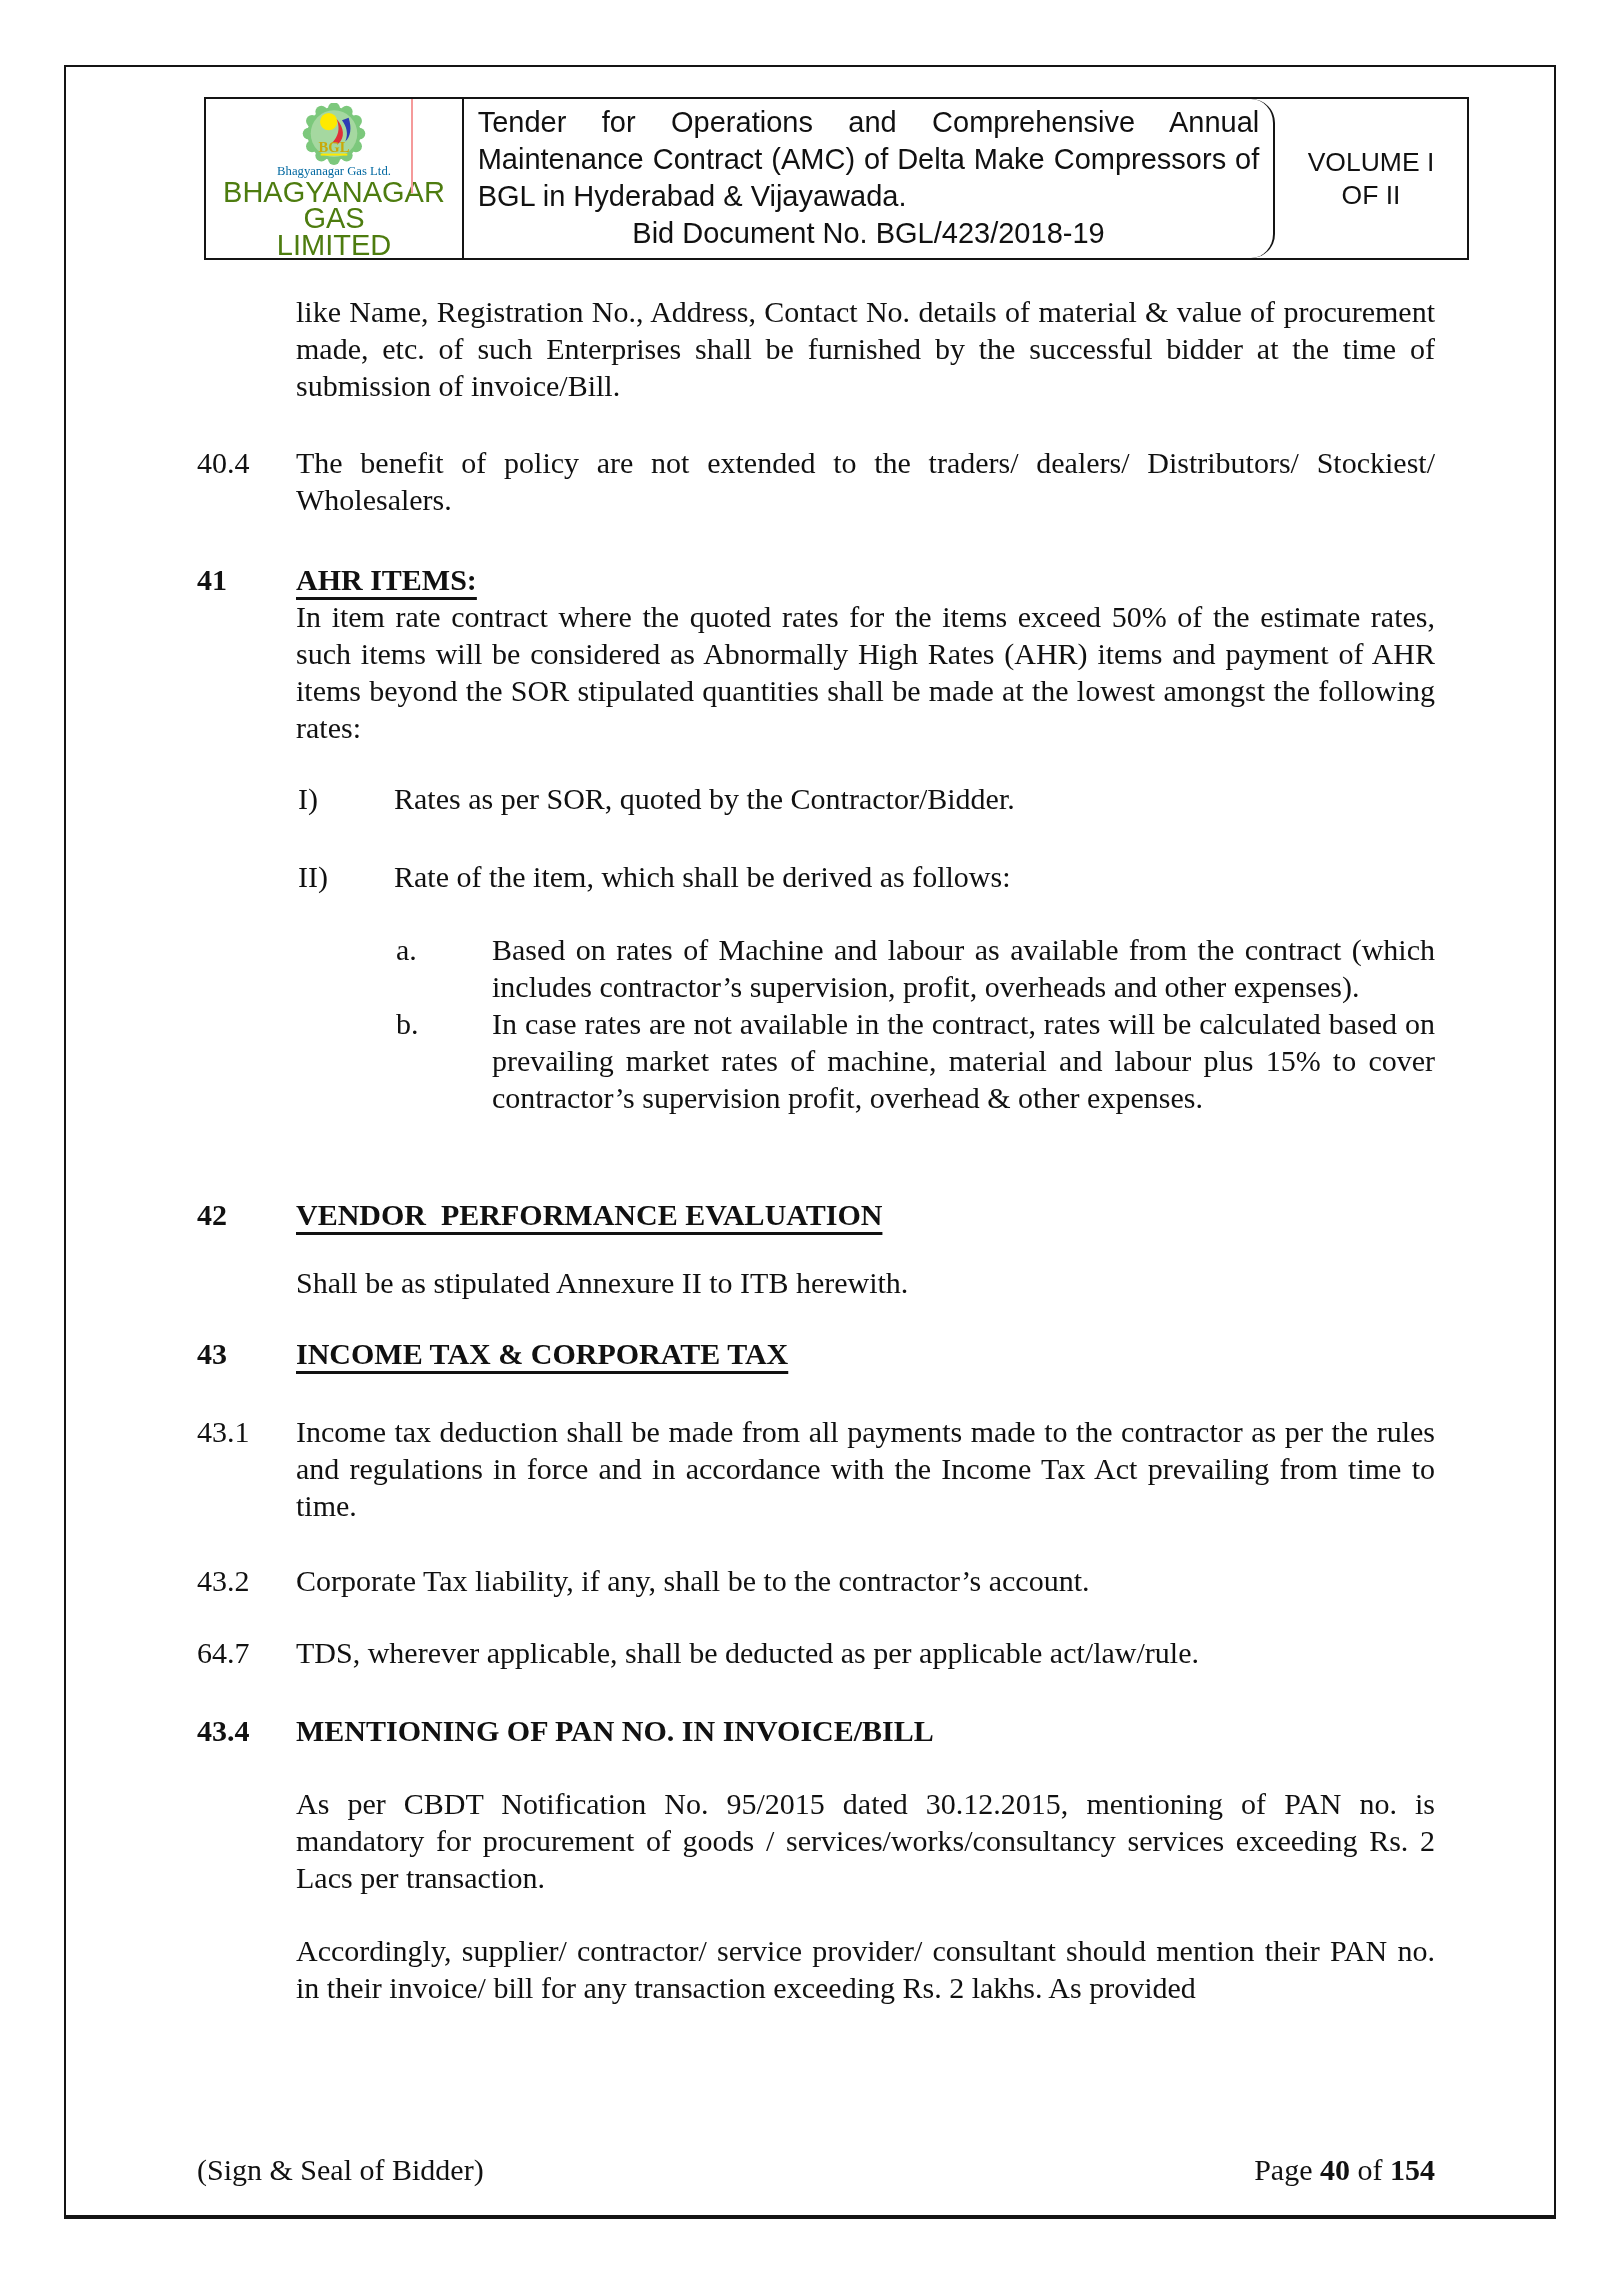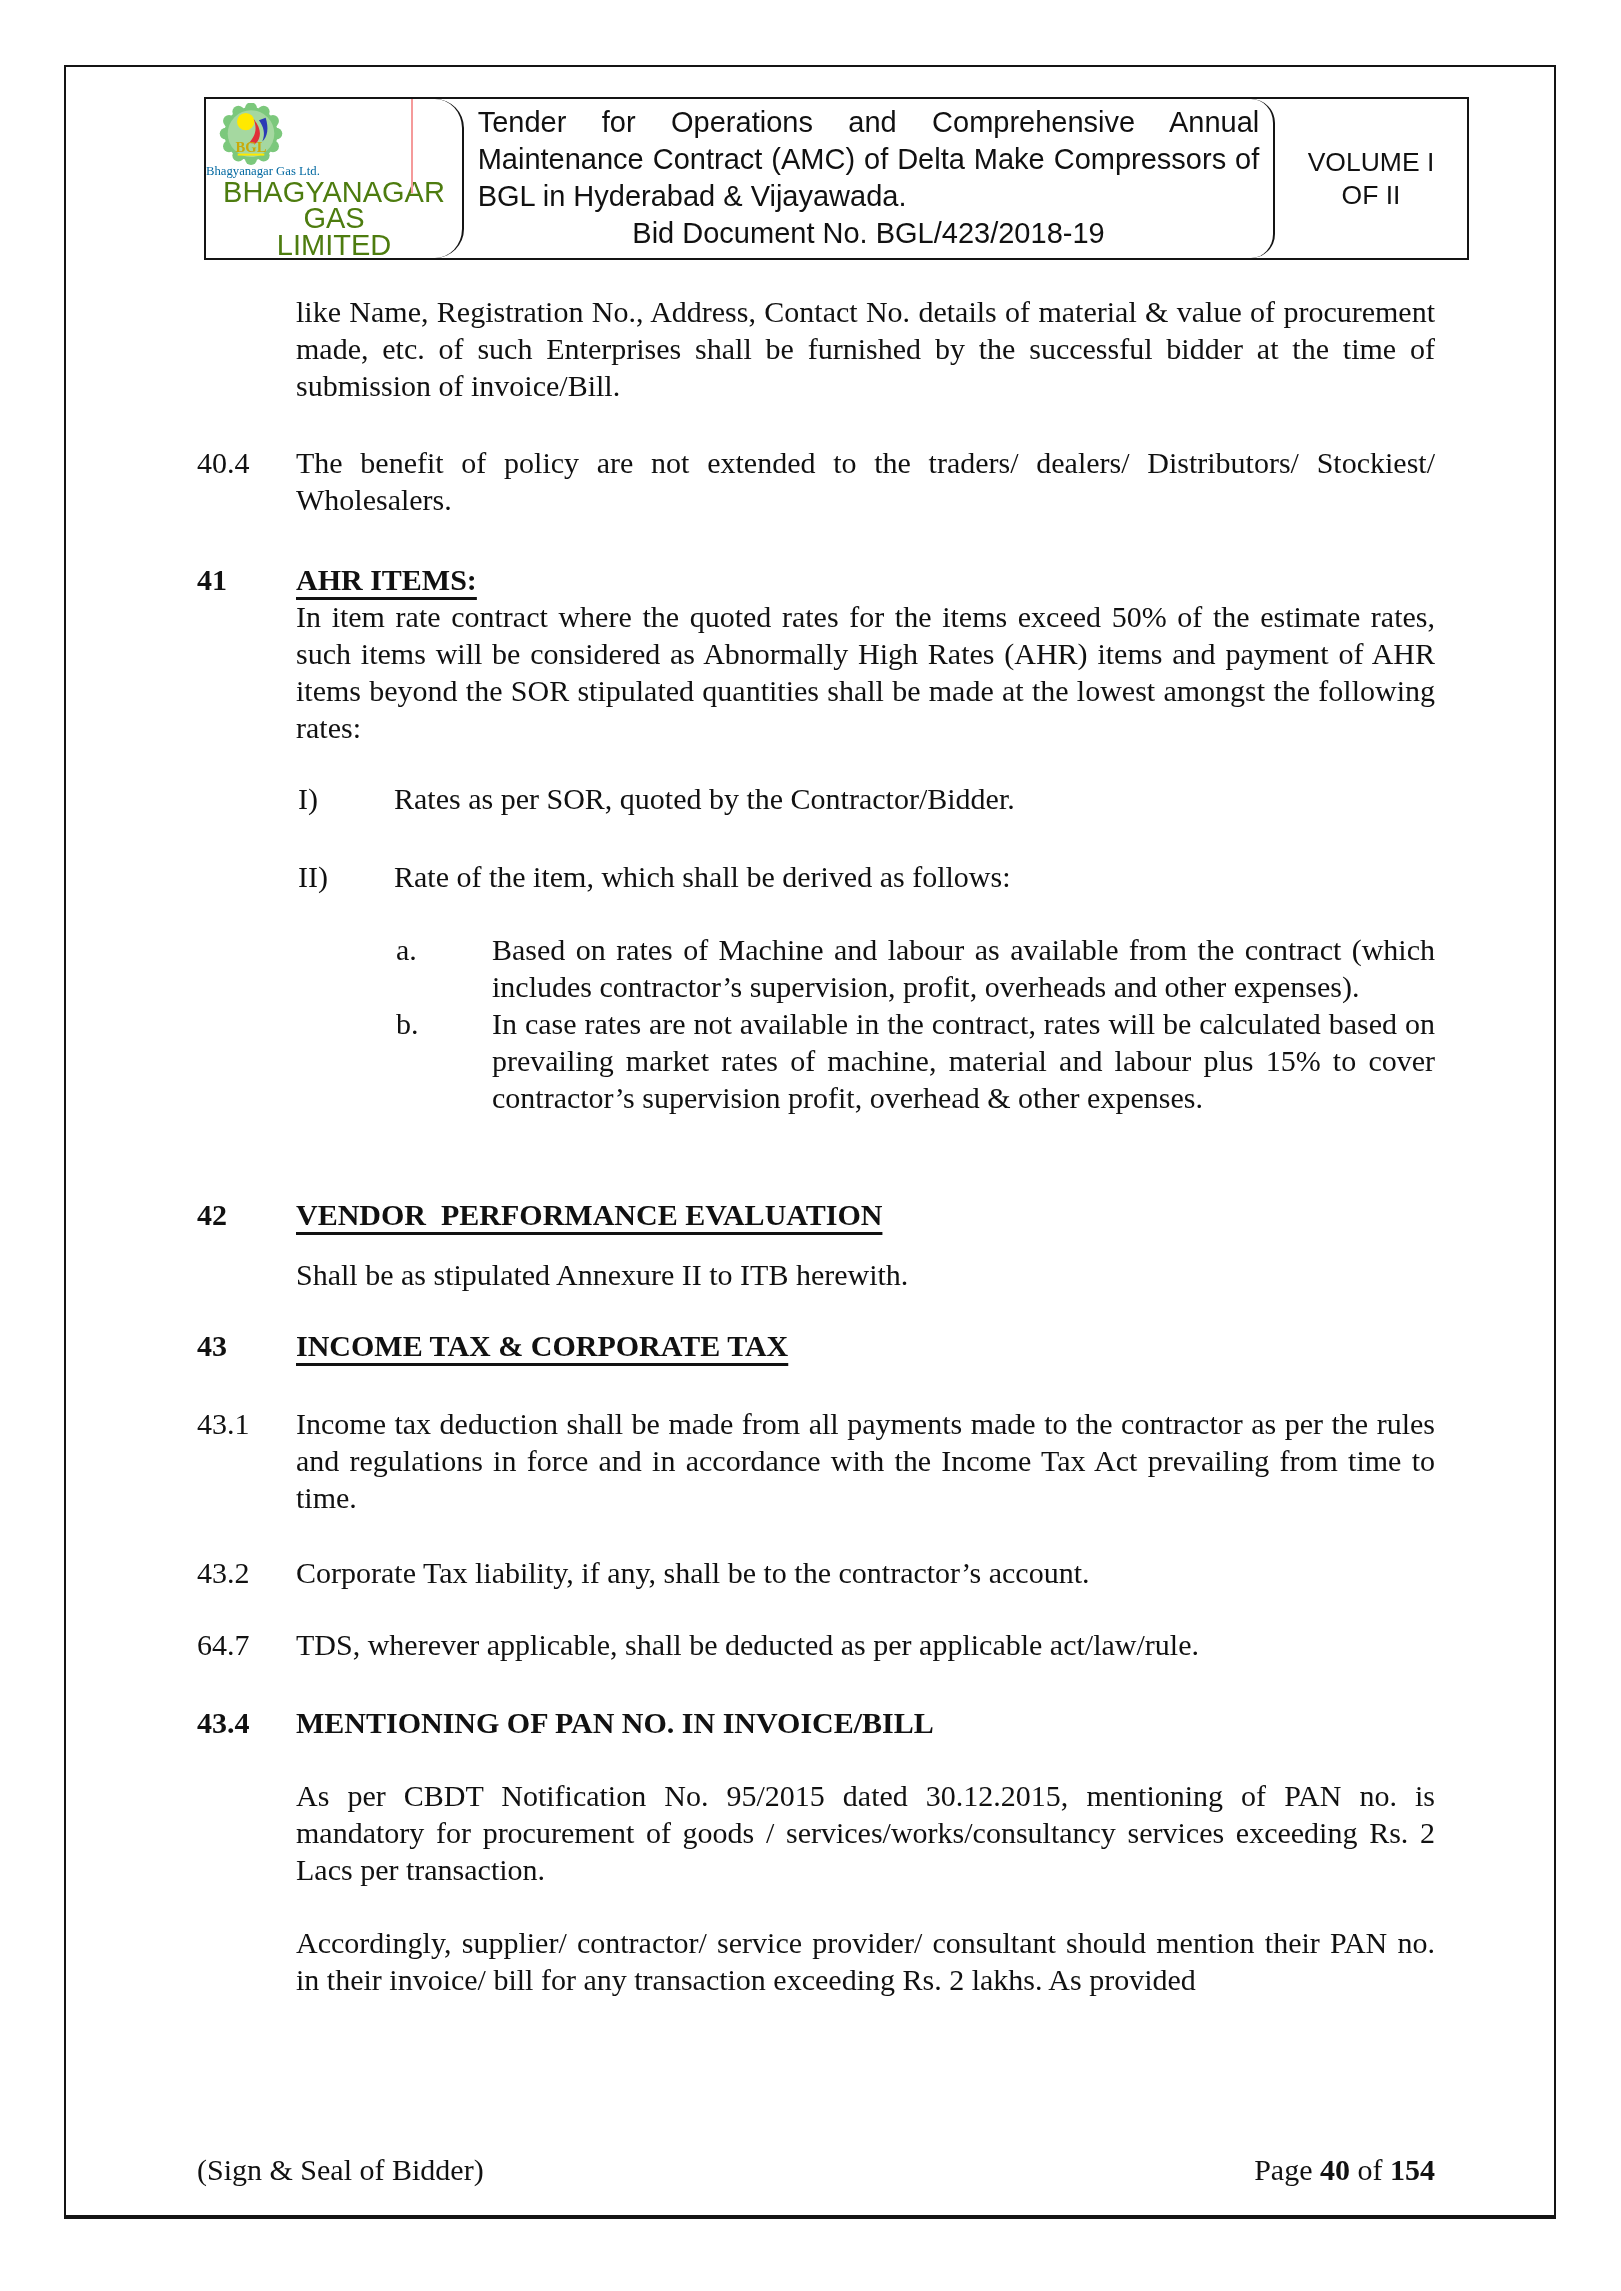--- a/index.html
+++ b/index.html
@@ -6,21 +6,21 @@
   .canvas{position:relative;width:1621px;height:2292px;background:#ffffff;overflow:hidden;
           font-family:"Liberation Serif", serif;color:#111;}
   .sheet{position:absolute;left:64px;top:65px;width:1492px;height:2154px;
          border:2.9px solid #141414;border-bottom-width:4.9px;box-sizing:border-box;}
 
   
   .hdr{position:absolute;left:138px;top:30px;width:1265px;height:163px;
        border:2.9px solid #141414;box-sizing:border-box;display:flex;background:#fff;}
   .hcell{box-sizing:border-box;}
   .logo-cell{width:258px;border-right:2.9px solid #141414;display:flex;flex-direction:column;
-             padding-top:3.9px;position:relative;border-radius:29px;}
+             align-items:center;padding-top:3.9px;position:relative;}
   .red-line{position:absolute;right:49px;top:0;width:2px;height:94px;background:#f59a9a;}
   .logo-caption{font-family:"Liberation Serif", serif;font-size:12.7px;line-height:13.7px;
                 color:#0369a1;margin-top:-2px;}
   .company{font-family:Liberation Sans, sans-serif;font-size:29px;line-height:26.5px;
            color:#4d7c0f;text-align:center;}
   .title-cell{width:811px;border-right:2.9px solid #141414;padding:4.9px 13.7px 0 13.7px;
               font-family:"Liberation Sans", sans-serif;font-size:29px;line-height:37px;border-radius:24px;}
   .title-text{text-align:justify;}
   .bid-line{text-align:center;}
   .volume-cell{flex:1;display:flex;flex-direction:column;justify-content:center;align-items:center;
@@ -134,21 +134,21 @@
       <div class="blk ind2">
         <div class="num">b.</div>
         <div class="txt">In case rates are not available in the contract, rates will be calculated based on prevailing market rates of machine, material and labour plus 15% to cover contractor’s supervision profit, overhead &amp; other expenses.</div>
       </div>
 
       <div class="blk" style="margin-top:80px;">
         <div class="num b">42</div>
         <div class="txt hd">VENDOR  PERFORMANCE EVALUATION</div>
       </div>
 
-      <div class="blk" style="margin-top:23px;">
+      <div class="blk" style="margin-top:31px;">
         <div class="num"></div>
         <div class="txt">Shall be as stipulated Annexure II to ITB herewith.</div>
       </div>
 
       <div class="blk" style="margin-top:34px;align-items:flex-end;">
         <div class="num b">43</div>
         <div class="txt hd">INCOME TAX &amp; CORPORATE TAX</div>
       </div>
 
       <div class="blk" style="margin-top:41px;">

